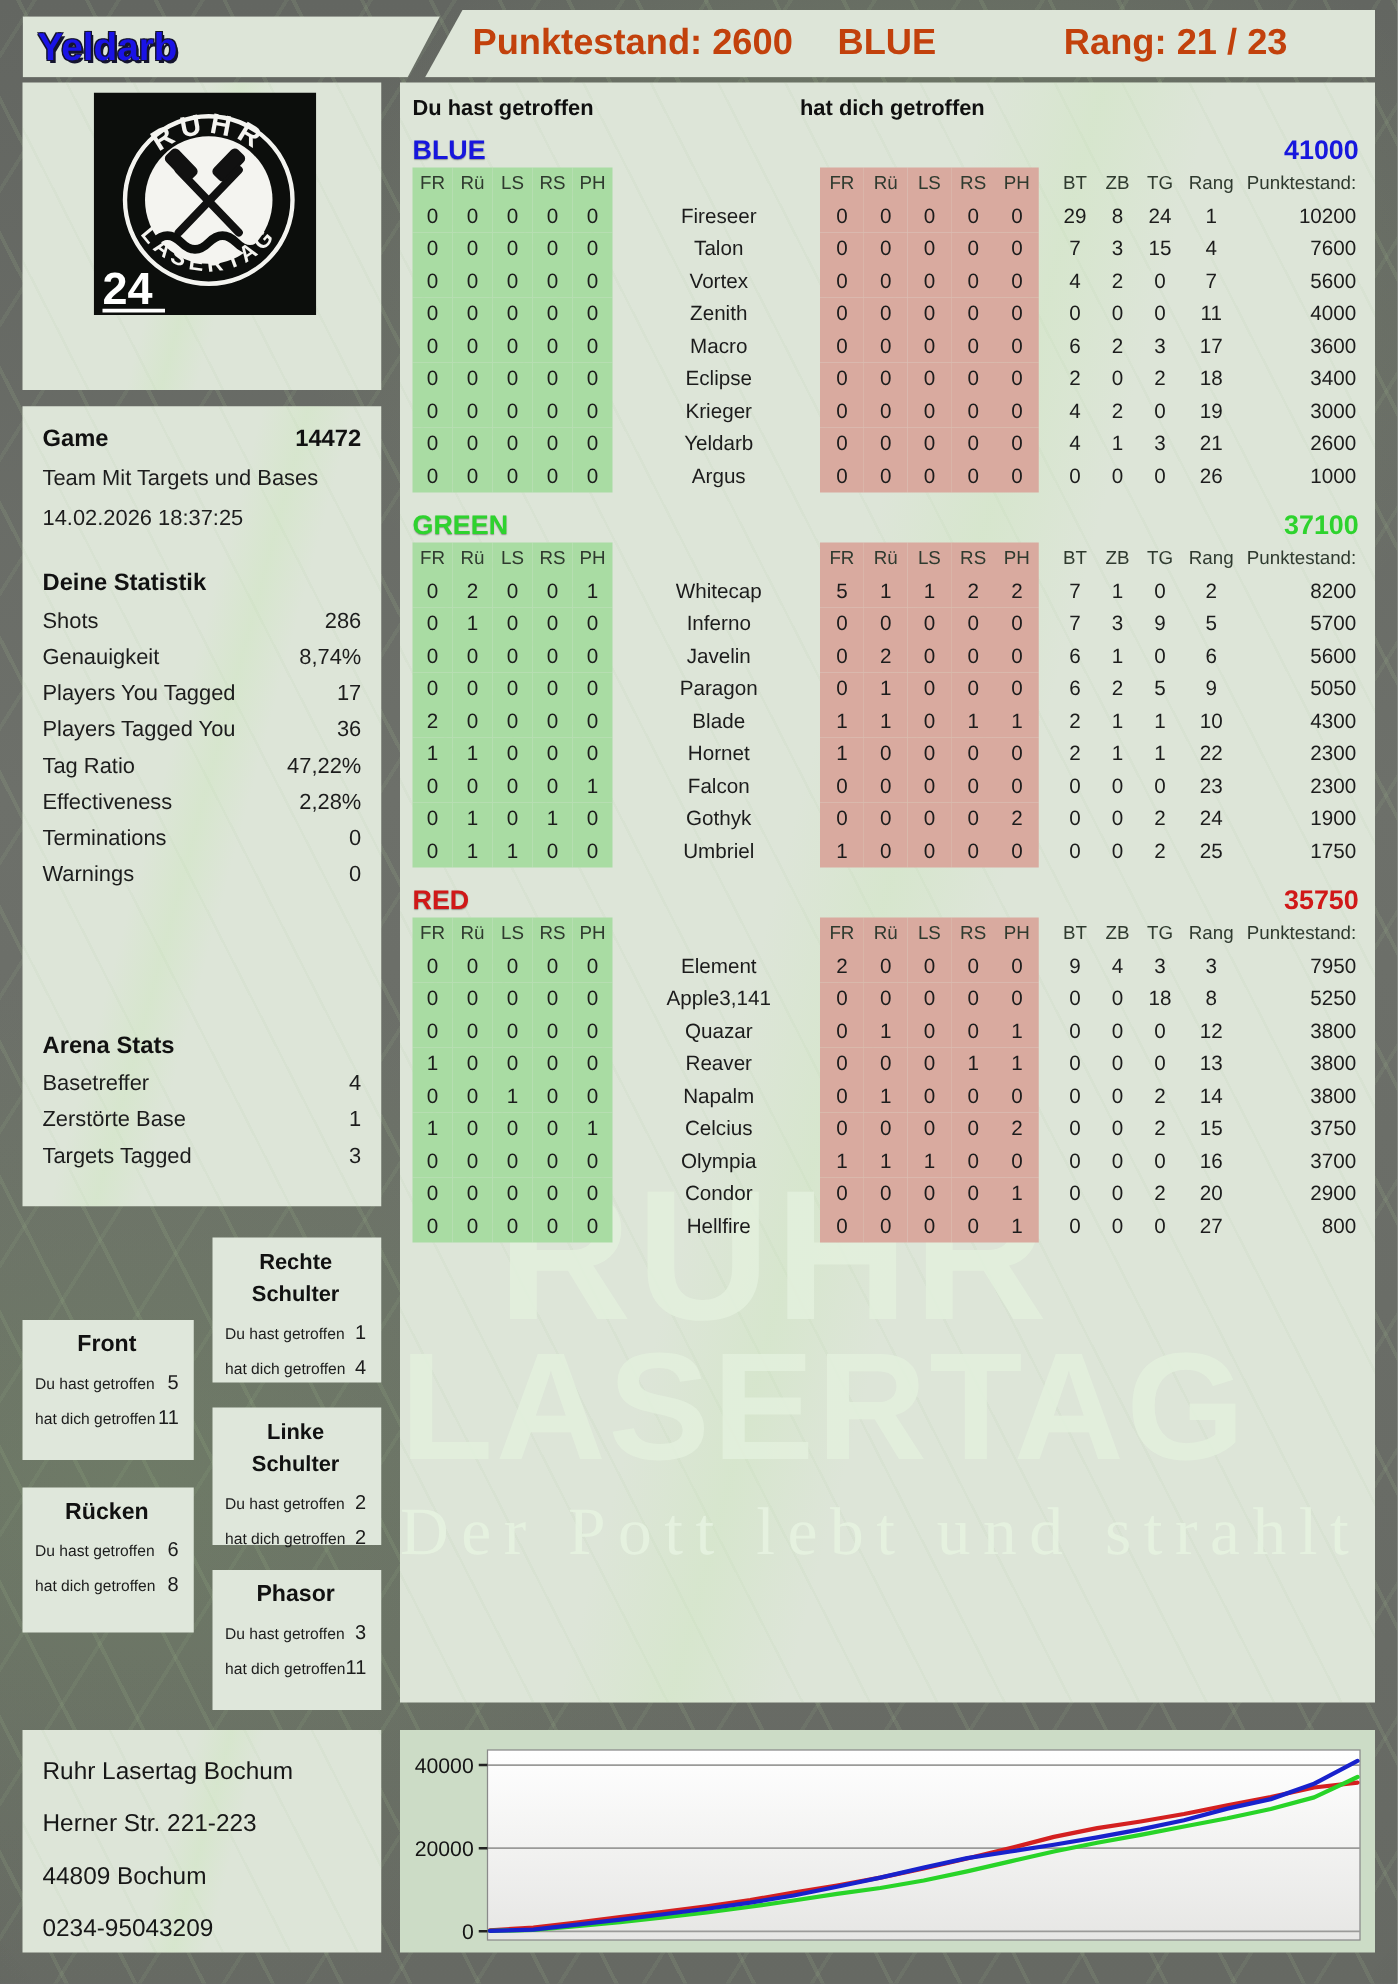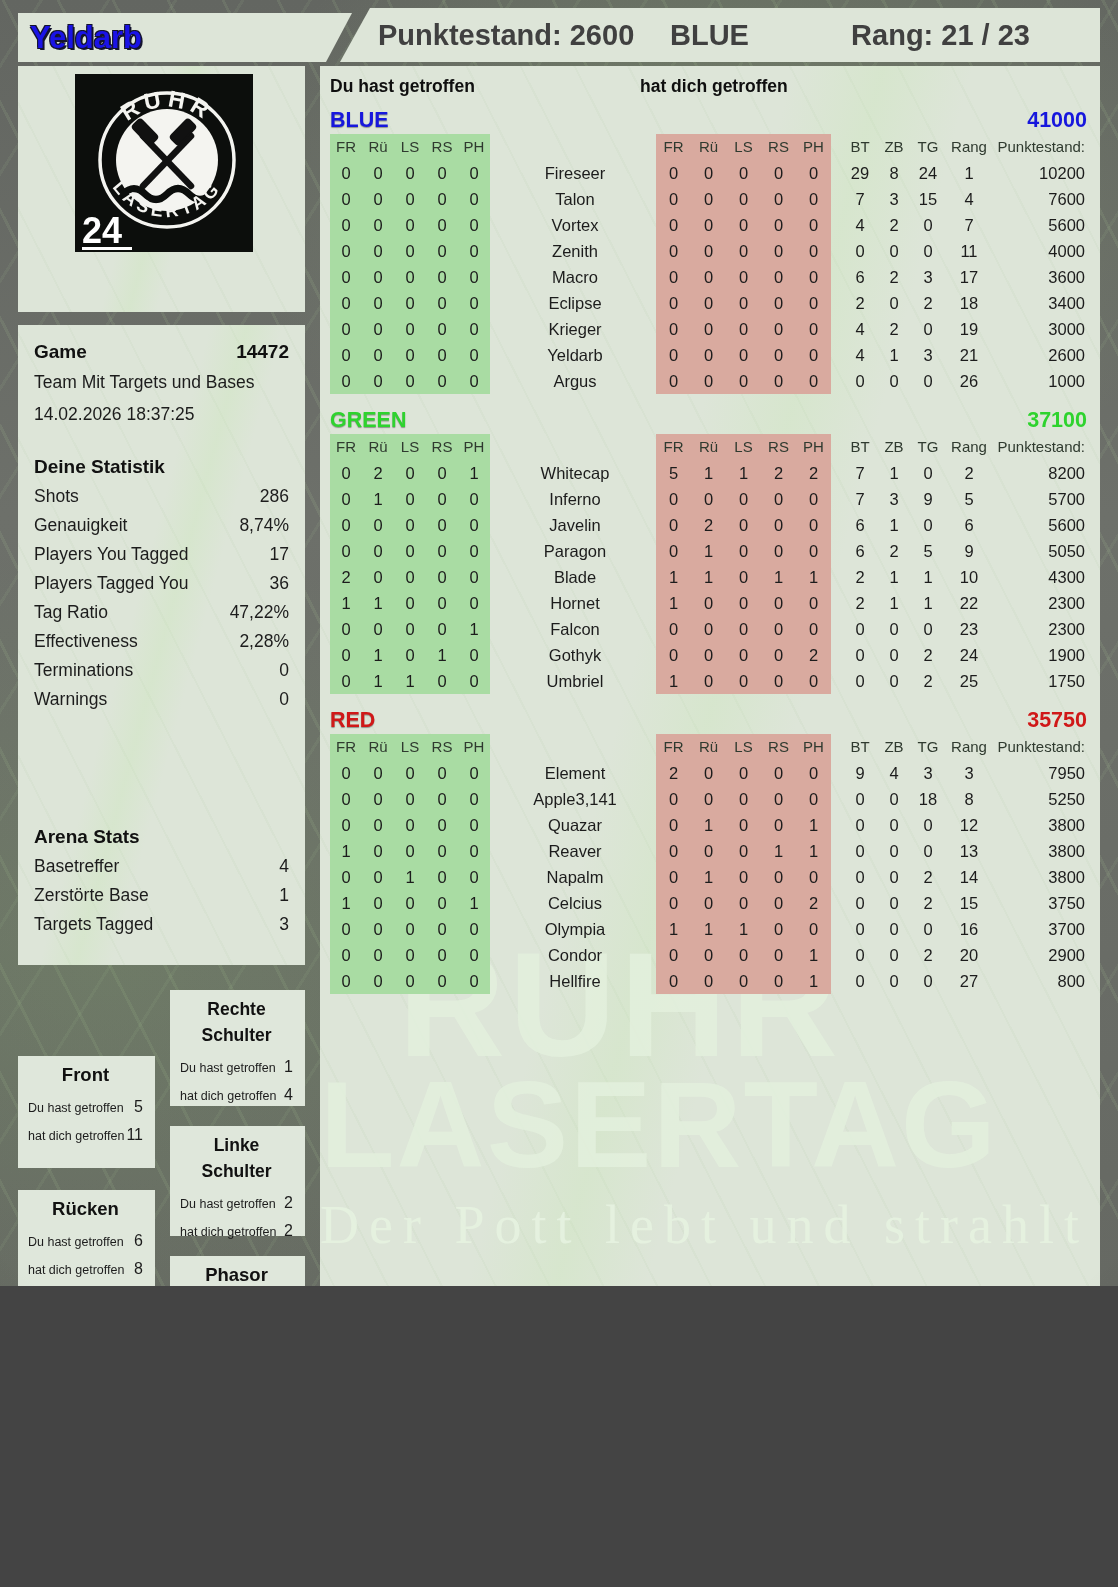--- a/index.html
+++ b/index.html
@@ -1,17 +1,17 @@
 <!DOCTYPE html>
 <html><head>
 <meta charset="utf-8">
 <style>
   html,body{margin:0;padding:0;}
   body{font-family:"Liberation Sans",sans-serif;background:#444;}
-  #screen{position:relative;width:1118px;height:1286px;overflow:hidden;
+  #screen{position:relative;width:1118px;height:1587px;overflow:hidden;
     background:
       radial-gradient(ellipse 700px 500px at 65% 15%, rgba(150,190,120,0.28), transparent 70%),
       radial-gradient(ellipse 800px 600px at 10% 75%, rgba(130,175,105,0.22), transparent 70%),
       repeating-linear-gradient(63deg, transparent 0 46px, rgba(190,225,165,0.10) 46px 49px),
       repeating-linear-gradient(-58deg, transparent 0 54px, rgba(180,215,160,0.08) 54px 57px),
       linear-gradient(180deg,#636661 0%,#6d706a 40%,#666963 100%);
   }
   #screen::after{content:"";position:absolute;inset:0;pointer-events:none;
     background:radial-gradient(ellipse 120% 120% at 50% 45%, transparent 60%, rgba(20,22,18,0.35) 100%);}
   .panel{position:absolute;background:#dde5d8;}
@@ -21,21 +21,21 @@
       #dde5d8;}
   
   #hdr-name{left:18px;top:13px;width:334px;height:49px;z-index:5;
     clip-path:polygon(0 0,100% 0,calc(100% - 26px) 100%,0 100%);
     display:flex;align-items:center;padding-left:12px;box-sizing:border-box;}
   #hdr-name span{font-size:31px;font-weight:bold;color:#1a13e6;
     text-shadow:2px 2px 0 #14142e,-1px -1px 0 #14142e,1px -1px 0 #14142e,-1px 1px 0 #14142e;}
   #hdr-main{left:340px;top:8px;width:760px;height:54px;z-index:5;
     clip-path:polygon(30px 0,100% 0,100% 100%,0 100%);}
   #hdr-main .htxt{position:absolute;top:50%;transform:translateY(-50%);
-    font-size:29px;font-weight:bold;color:#404040;white-space:nowrap;}
+    font-size:29px;font-weight:bold;color:#c2410c;white-space:nowrap;}
   #hdr-score{left:38px;}
   #hdr-team{left:330px;}
   #hdr-rank{right:70px;}
   
   #logo-panel{left:18px;top:66px;width:287px;height:246px;}
   #logo-svg{position:absolute;left:57px;top:8px;}
   
   #info-panel{left:18px;top:325px;width:287px;height:640px;box-sizing:border-box;padding:12px 16px;}
   .inf-row{display:flex;justify-content:space-between;font-size:17.5px;color:#1c1c1c;line-height:29px;}
   .inf-row.bold, .sec-title{font-weight:bold;font-size:19px;color:#111;}

